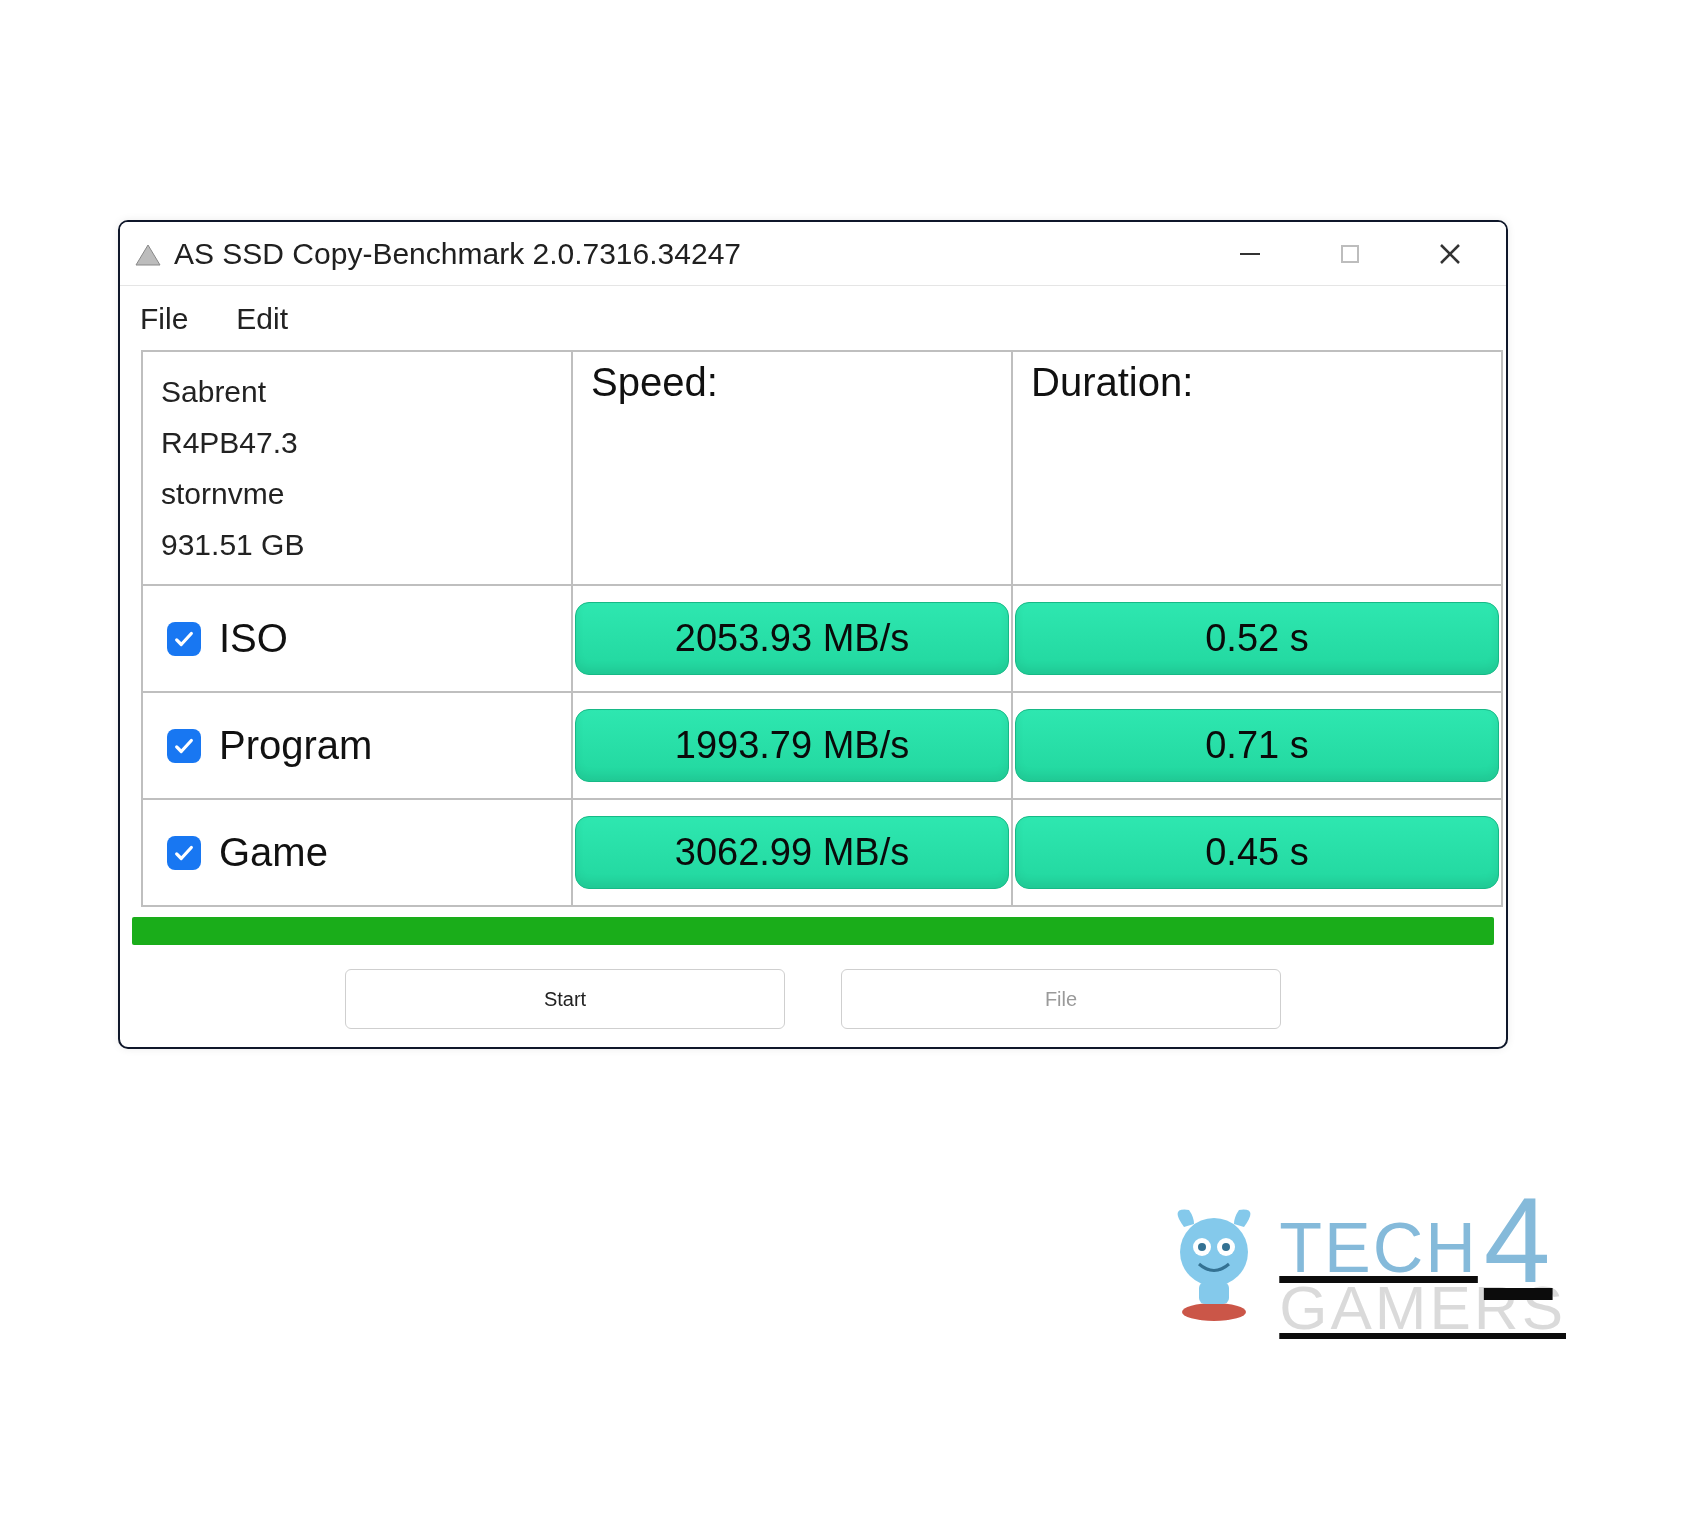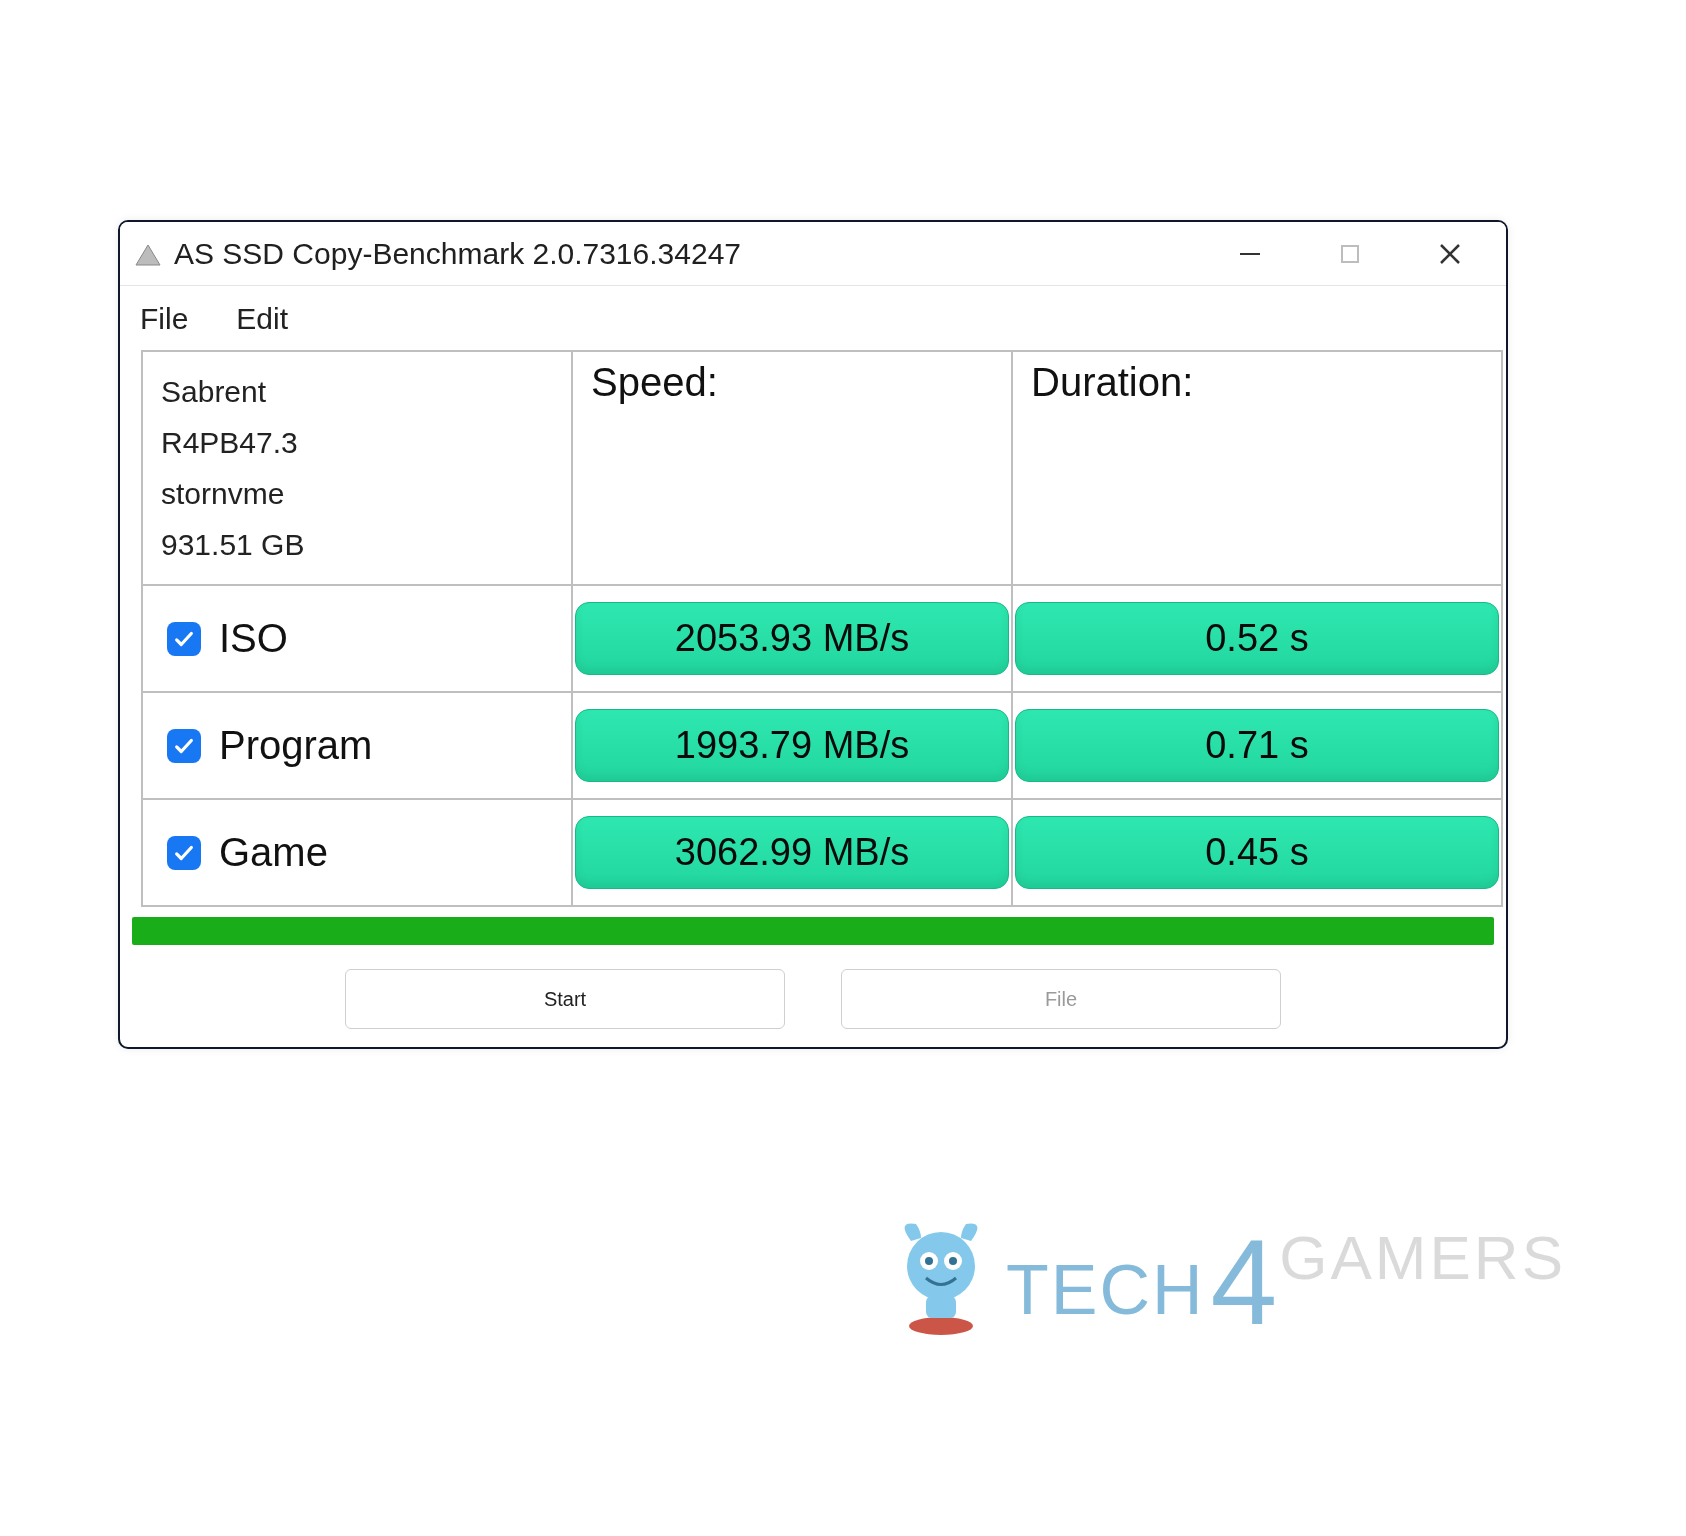--- a/index.html
+++ b/index.html
@@ -152,21 +152,21 @@
     align-items: center;
     gap: 10px;
     opacity: .95;
     font-family: Impact, "Arial Black", sans-serif;
     letter-spacing: 2px;
   }
   .watermark .mascot {
     width: 110px; height: 120px;
   }
   .watermark .logo-text {
-    display: flex; flex-direction: row; line-height: .9;
+    display: flex; flex-direction: column; line-height: .9; text-decoration: underline;
   }
   .watermark .row1 { display: flex; align-items: baseline; gap: 6px; }
   .watermark .tech { font-size: 70px; color: #7fb7d9; }
   .watermark .four {
     font-size: 120px; color: #7fb7d9;
     line-height: .7;
     transform: translateY(10px);
   }
   .watermark .gamers { font-size: 62px; color: #d9d9d9; letter-spacing: 3px; }
 </style>

